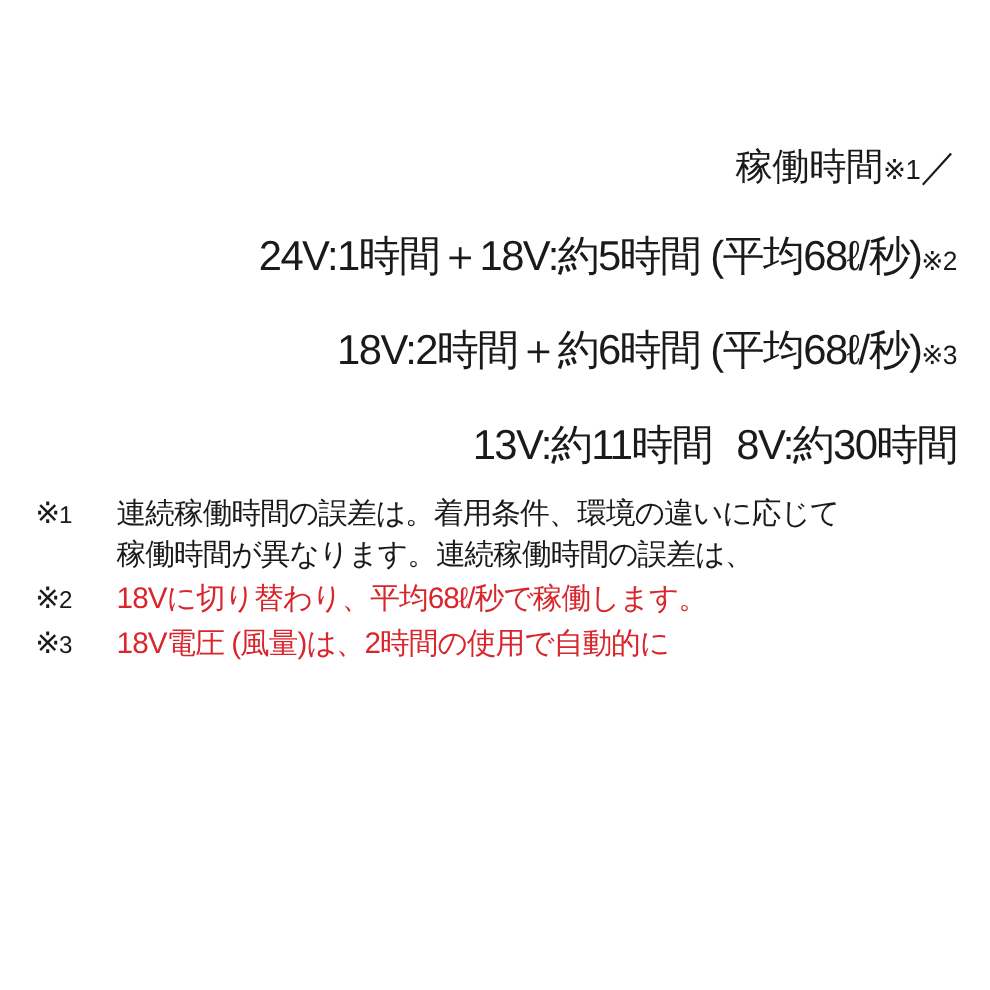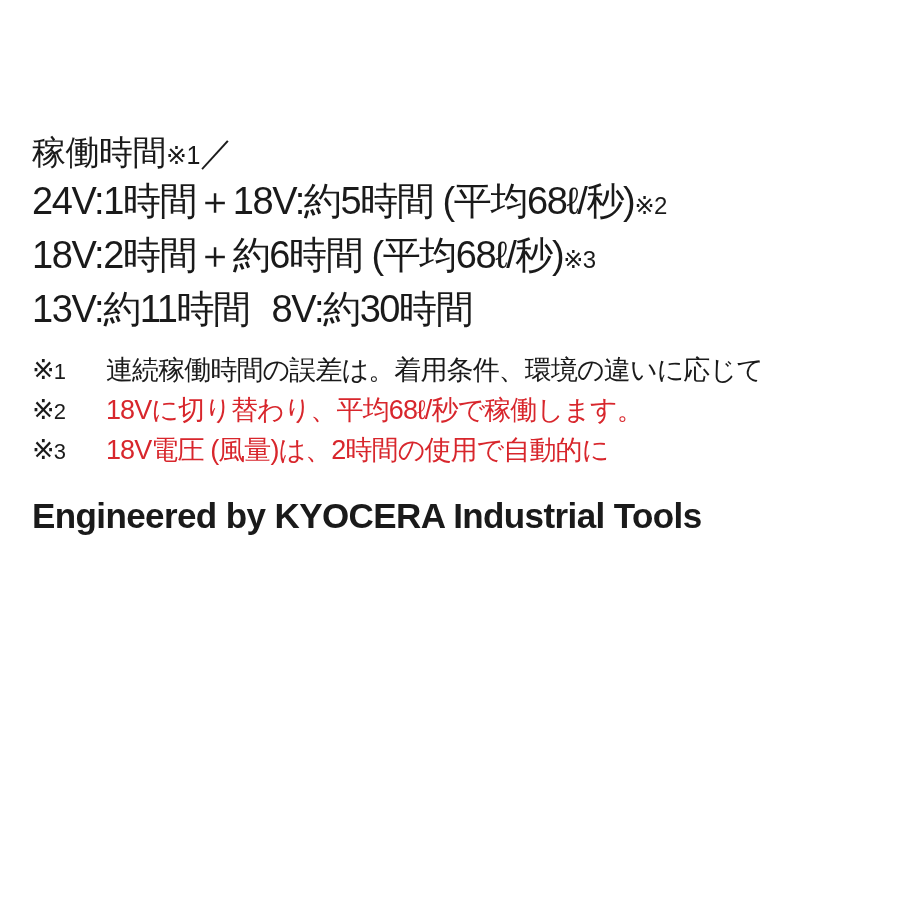--- a/index.html
+++ b/index.html
@@ -17,37 +17,39 @@
   .page {
     position: relative;
     width: 900px;
     height: 900px;
     box-sizing: border-box;
     padding: 130px 30px 0 32px;
   }
 
   .spec-block {
     margin: 0;
+    text-align: right;
   }
   .spec-heading {
     font-size: 34px;
     line-height: 1.32;
     letter-spacing: -0.5px;
     color: #1a1a1a;
     white-space: nowrap;
   }
   .spec-heading .small-note {
     font-size: 25px;
   }
   .spec-line {
     font-size: 38px;
     line-height: 1.42;
     letter-spacing: -1.4px;
     color: #1a1a1a;
     white-space: nowrap;
+    margin-top: 32px;
   }
   .spec-line .sup-note {
     font-size: 24px;
     letter-spacing: -0.5px;
   }
   .spec-line .gap {
     display: inline-block;
     width: 22px;
   }
 
@@ -119,20 +121,21 @@
   </div>
 
   <div class="notes">
 
     <div class="note">
       <div class="note-mark">
         <span>※</span><span class="idx">1</span>
       </div>
       <div class="note-body">
         <div>連続稼働時間の誤差は。着用条件、環境の違いに応じて</div>
+        <div>稼働時間が異なります。連続稼働時間の誤差は、</div>
       </div>
     </div>
 
     <div class="note red">
       <div class="note-mark">
         <span>※</span><span class="idx">2</span>
       </div>
       <div class="note-body">
         <div>18Vに切り替わり、平均68ℓ/秒で稼働します。</div>
       </div>
@@ -142,15 +145,14 @@
       <div class="note-mark">
         <span>※</span><span class="idx">3</span>
       </div>
       <div class="note-body">
         <div>18V電圧 (風量)は、2時間の使用で自動的に</div>
       </div>
     </div>
 
   </div>
 
-  <div class="tagline">Engineered by KYOCERA Industrial Tools</div>
 
 </div>
 
 </body></html>

